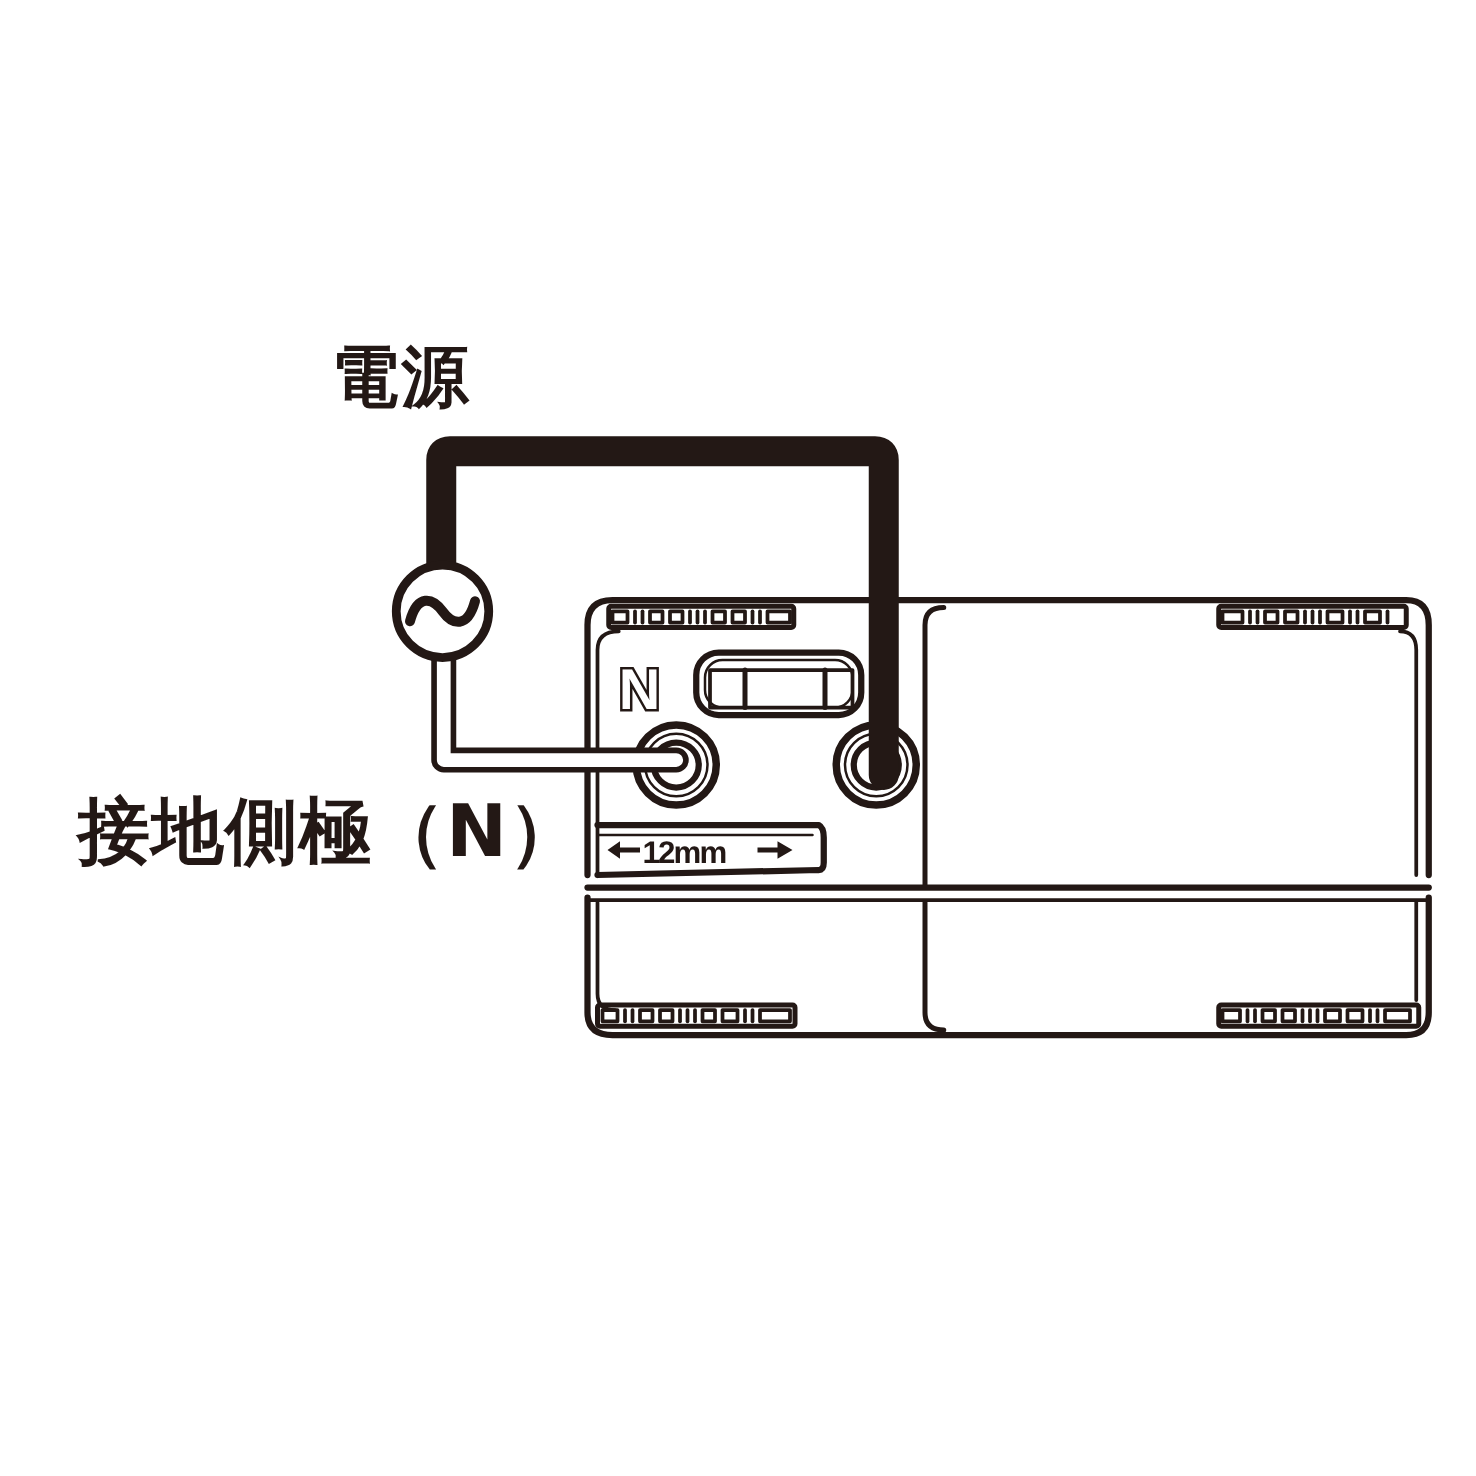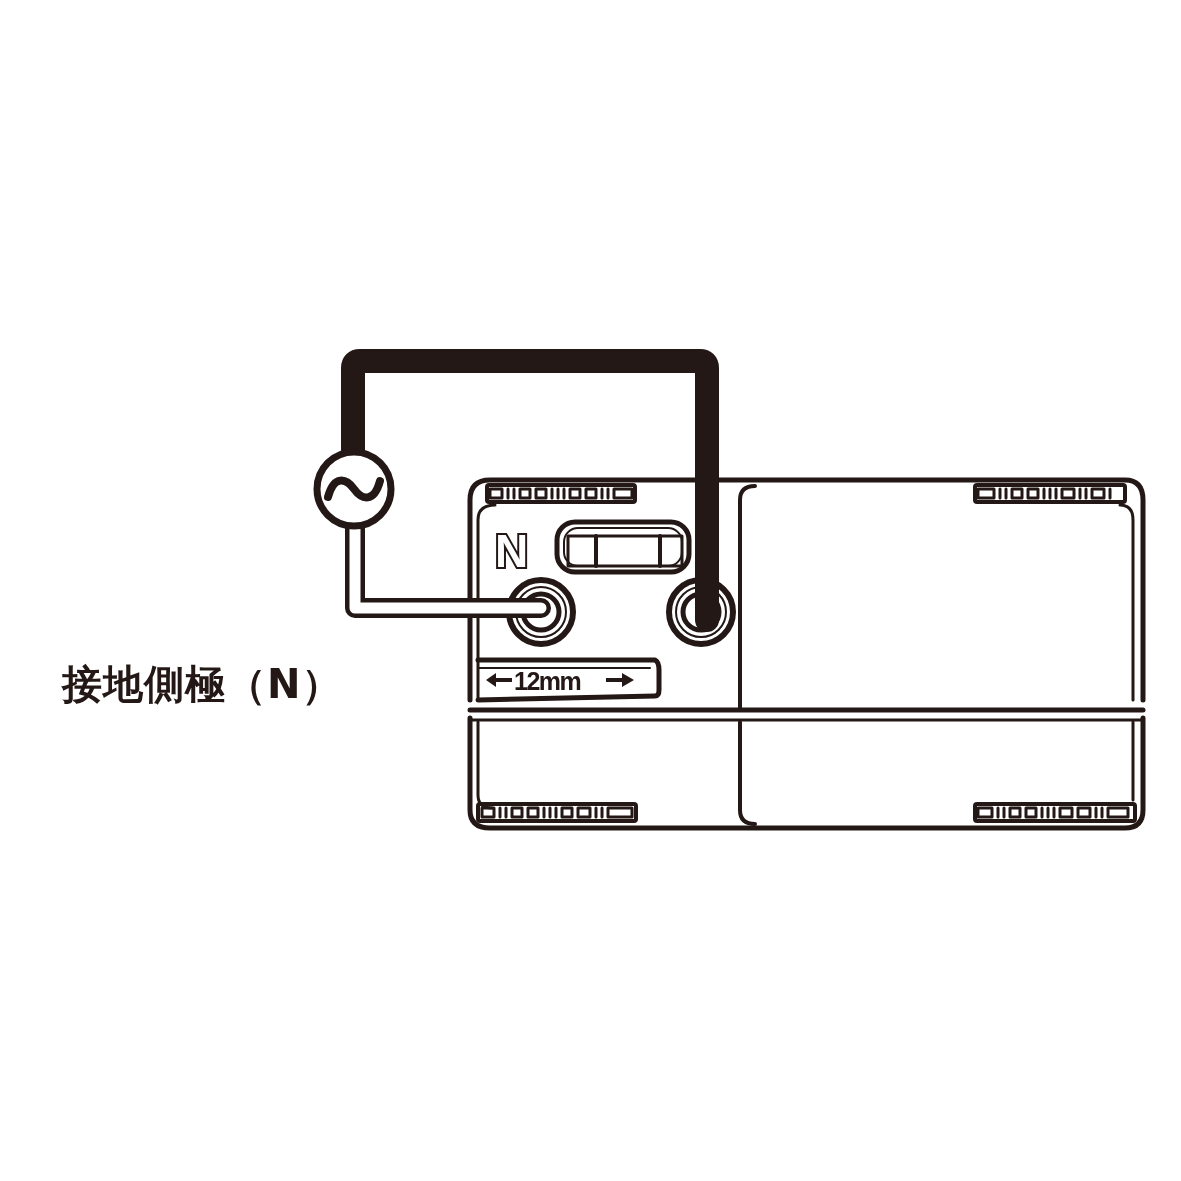--- a/index.html
+++ b/index.html
@@ -7,21 +7,21 @@
     .stage { position: absolute; left: 0; top: 0; width: 1181px; height: 1181px; }
     .label {
       position: absolute;
       color: #231815;
       font-family: "DejaVu Sans", sans-serif;
       white-space: nowrap;
       line-height: 1;
     }
     .title-label { left: 265px; top: 275px; font-size: 54px; font-weight: bold; letter-spacing: 2px; }
     .voltage-label { left: 38px; top: 480px; font-size: 56px; font-family: "Liberation Sans", sans-serif; letter-spacing: 1px; }
-    .neutral-label { left: 62px; top: 664px; font-size: 40px; font-weight: bold; letter-spacing: 1px; }
+    .neutral-label { left: 62px; top: 636px; font-size: 58px; font-weight: bold; letter-spacing: 1px; }
     svg text { font-family: "Liberation Sans", sans-serif; }
   </style>
 </head>
 <body>
 
 <div class="stage">
   <svg width="1181" height="1181" viewBox="0 0 1181 1181" xmlns="http://www.w3.org/2000/svg">
     <g fill="none" stroke="#231815" stroke-linejoin="round" stroke-linecap="round">
 
       <g>
@@ -164,14 +164,15 @@
       <path d="M 355 525 L 355 608 L 541 608" fill="none" stroke="#231815" stroke-width="20" stroke-linejoin="round" stroke-linecap="round"></path>
       <path d="M 355 525 L 355 608 L 541 608" fill="none" stroke="#ffffff" stroke-width="11" stroke-linejoin="round" stroke-linecap="round"></path>
     </g>
 
     <g>
       <circle cx="354" cy="489" r="37" fill="#ffffff" stroke="#231815" stroke-width="7"></circle>
       <path d="M 328 497 C 334 475, 346 478, 354 489 C 362 500, 374 503, 380 481" fill="none" stroke="#231815" stroke-width="8" stroke-linecap="round"></path>
     </g>
   </svg>
 
+  <div class="label title-label">電源</div>
   <div class="label neutral-label">接地側極（N）</div>
 </div>
 
 </body></html>

